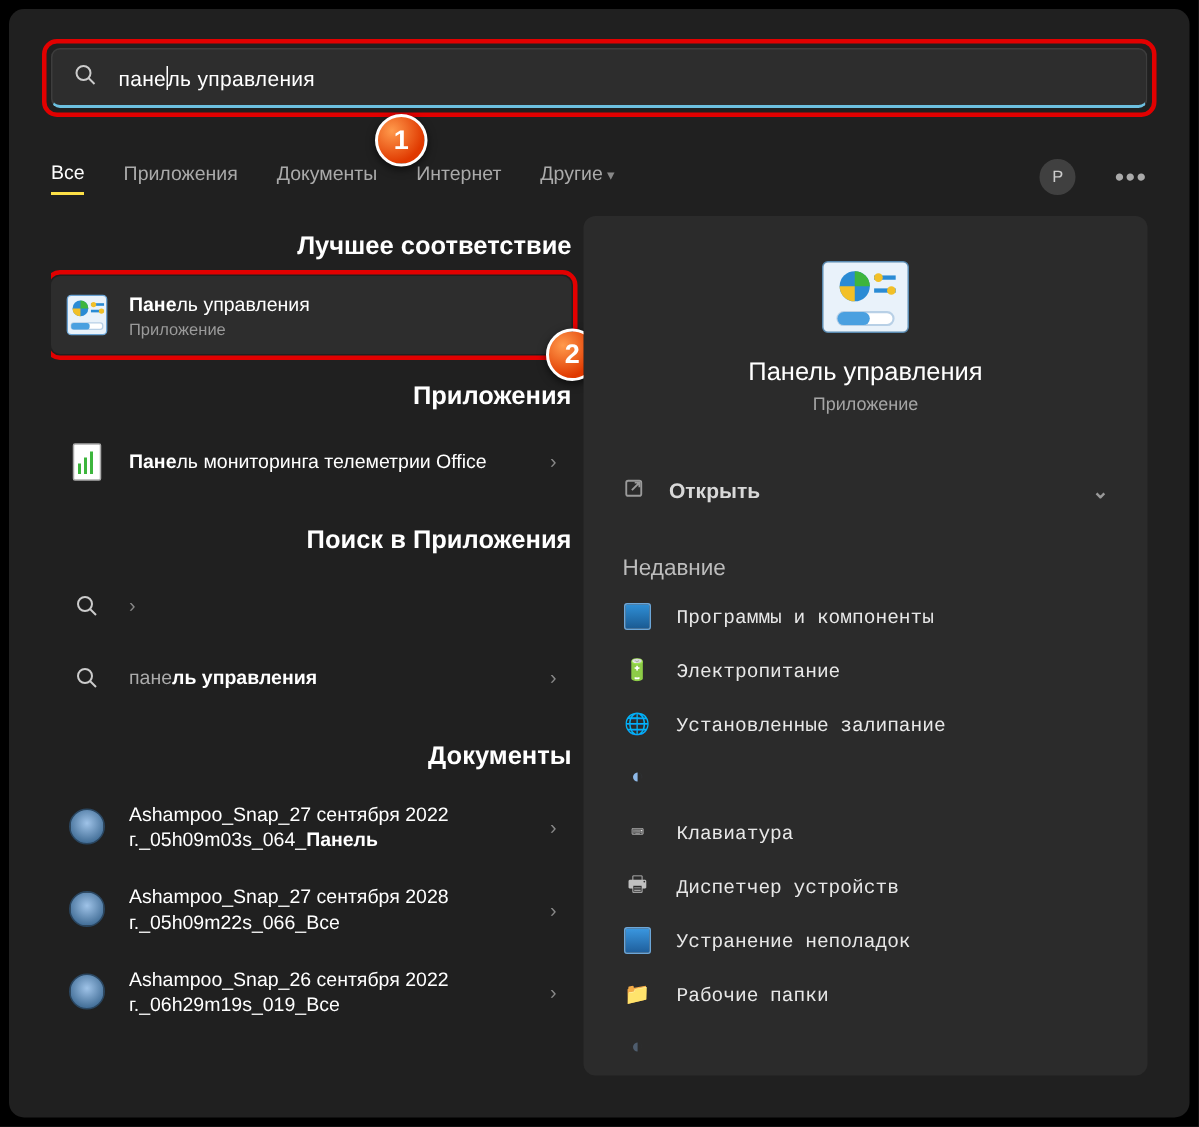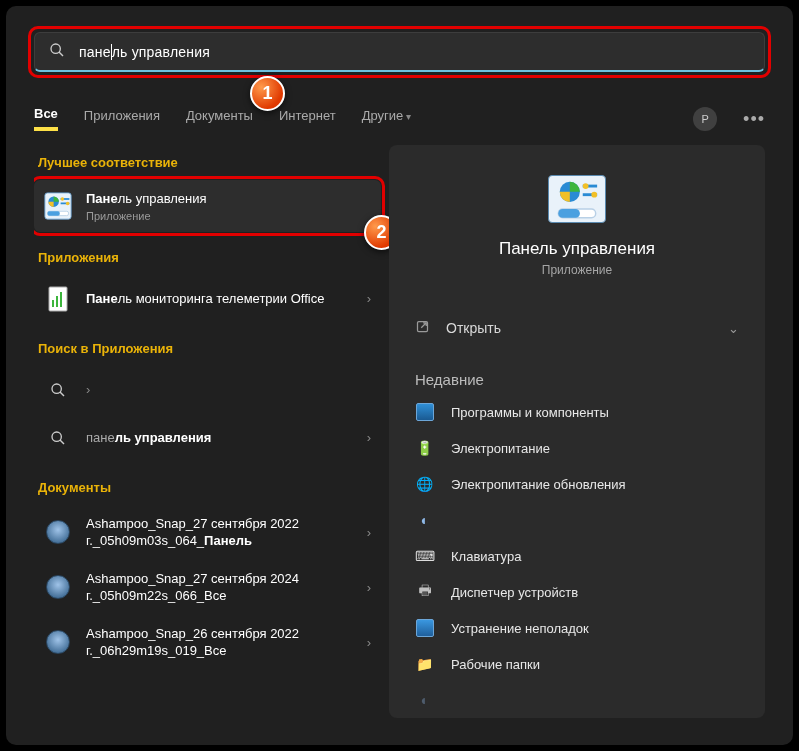--- a/index.html
+++ b/index.html
@@ -46,29 +46,29 @@
     box-shadow:0 2px 6px rgba(0,0,0,.6);
     display:flex;align-items:center;justify-content:center;
     font-weight:bold;font-size:18px;color:#fff;
     z-index:5;
   }
   .tabs {
     display:flex;align-items:center;margin-top:34px;font-size:13px;color:#aaa;
     gap:26px;
   }
   .tab { cursor:pointer; padding-bottom:6px;}
-  .tab.active { color:#fff; border-bottom:4px solid #fde047;font-weight:bold;}
+  .tab.active { color:#fff; border-bottom:2px solid #fde047;}
   .tabs .spacer{flex:1;}
   .avatar{width:24px;height:24px;border-radius:50%;background:#404040;display:flex;align-items:center;justify-content:center;font-size:11px;color:#ccc;}
   .more{color:#aaa;font-size:18px;line-height:0;letter-spacing:1px;}
   .down-ar::after{content:" ▾";font-size:10px;color:#888;}
   .cols{display:flex;margin-top:14px;height:calc(100% - 140px);}
   .left{width:355px;padding-right:8px;overflow:hidden;}
   .right{flex:1;background:#2b2b2b;border-radius:8px;padding:30px 0 0 0;display:flex;flex-direction:column;}
-  .sec-head{color:#eab308;font-size:13px;font-weight:600;margin:18px 0 10px 4px;}
+  .sec-head{color:#ffffff;font-size:17px;font-weight:600;margin:18px 0 10px 4px;text-align:right;}
   .left .sec-head:first-child{margin-top:10px;}
   .result{
     display:flex;align-items:center;gap:14px;
     padding:10px 10px;border-radius:6px;position:relative;
   }
   .result.sel{background:#2d2d2d;}
   .result .ico{width:28px;height:28px;flex-shrink:0;display:flex;align-items:center;justify-content:center;}
   .result .txt{flex:1;min-width:0;}
   .result .ttl{font-size:13px;color:#fff;line-height:1.35;}
   .result .sub{font-size:11px;color:#9a9a9a;margin-top:2px;}
@@ -88,29 +88,29 @@
   .cp-ico{width:30px;height:30px;}
   .cp-ico svg{width:100%;height:100%;}
   .big-icon{
     width:58px;height:58px;margin:0 auto;border:1px solid #5a8ab0;
     border-radius:4px;background:#e9f2fa;display:flex;align-items:center;justify-content:center;
   }
   .right h2{font-size:17px;font-weight:400;text-align:center;margin-top:16px;color:#fff;}
   .right .sub2{font-size:12px;color:#a5a5a5;text-align:center;margin-top:4px;}
   .open-row{
     display:flex;align-items:center;justify-content:space-between;
-    padding:16px 26px;margin-top:26px;cursor:pointer;
+    padding:16px 26px;margin-top:26px;cursor:pointer;font-weight:bold;
   }
   .open-row .l{display:flex;align-items:center;gap:16px;color:#d8d8d8;}
   .open-row .dd{color:#999;font-size:13px;}
   .open-ic{color:#9a9a9a;font-size:14px;}
   .r-sec-head{font-size:15px;color:#bcbcbc;padding:18px 26px 6px 26px;}
   .r-item{
     display:flex;align-items:center;gap:16px;
-    padding:8px 26px;cursor:pointer;font-size:13px;color:#e8e8e8;
+    padding:8px 26px;cursor:pointer;font-size:13px;color:#e8e8e8;font-family:Liberation Mono, monospace;
   }
   .r-item .ri-ico{width:20px;height:20px;flex-shrink:0;display:flex;align-items:center;justify-content:center;font-size:14px;}
   .sq{width:18px;height:18px;border:1px solid #6ca6d8;border-radius:2px;background:#2b4c68;display:inline-block;}
 </style>
 </head>
 <body>
 
 <div class="window">
 
   <div class="search-wrap">
@@ -216,21 +216,21 @@
         <div class="txt">
           <div class="ttl"><span>Ashampoo_Snap_27 сентября 2022 г._05h09m03s_064_</span><b>Панель</b></div>
         </div>
         <div class="chev">›</div>
       </div>
       <div class="result">
         <div class="ico">
             <div class="doc-ico"></div>
           </div>
         <div class="txt">
-          <div class="ttl">Ashampoo_Snap_27 сентября 2024 г._05h09m22s_066_Все</div>
+          <div class="ttl">Ashampoo_Snap_27 сентября 2028 г._05h09m22s_066_Все</div>
         </div>
         <div class="chev">›</div>
       </div>
       <div class="result">
         <div class="ico">
             <div class="doc-ico"></div>
           </div>
         <div class="txt">
           <div class="ttl">Ashampoo_Snap_26 сентября 2022 г._06h29m19s_019_Все</div>
         </div>
@@ -275,21 +275,21 @@
             <span class="sq" style="background:linear-gradient(#2f8fd6,#1a5a92);"></span>
           </div>
         <span>Программы и компоненты</span>
       </div>
       <div class="r-item">
         <div class="ri-ico" style="color:#6fd66f">🔋</div>
         <span>Электропитание</span>
       </div>
       <div class="r-item">
         <div class="ri-ico" style="color:#f0a030">🌐</div>
-        <span>Электропитание обновления</span>
+        <span>Установленные залипание</span>
       </div>
       <div class="r-item">
         <div class="ri-ico" style="color:#8fb9e8">◐</div>
       </div>
       <div class="r-item">
         <div class="ri-ico" style="color:#ddd">⌨</div>
         <span>Клавиатура</span>
       </div>
       <div class="r-item">
         <div class="ri-ico" style="color:#c0c0c0">🖶</div>

